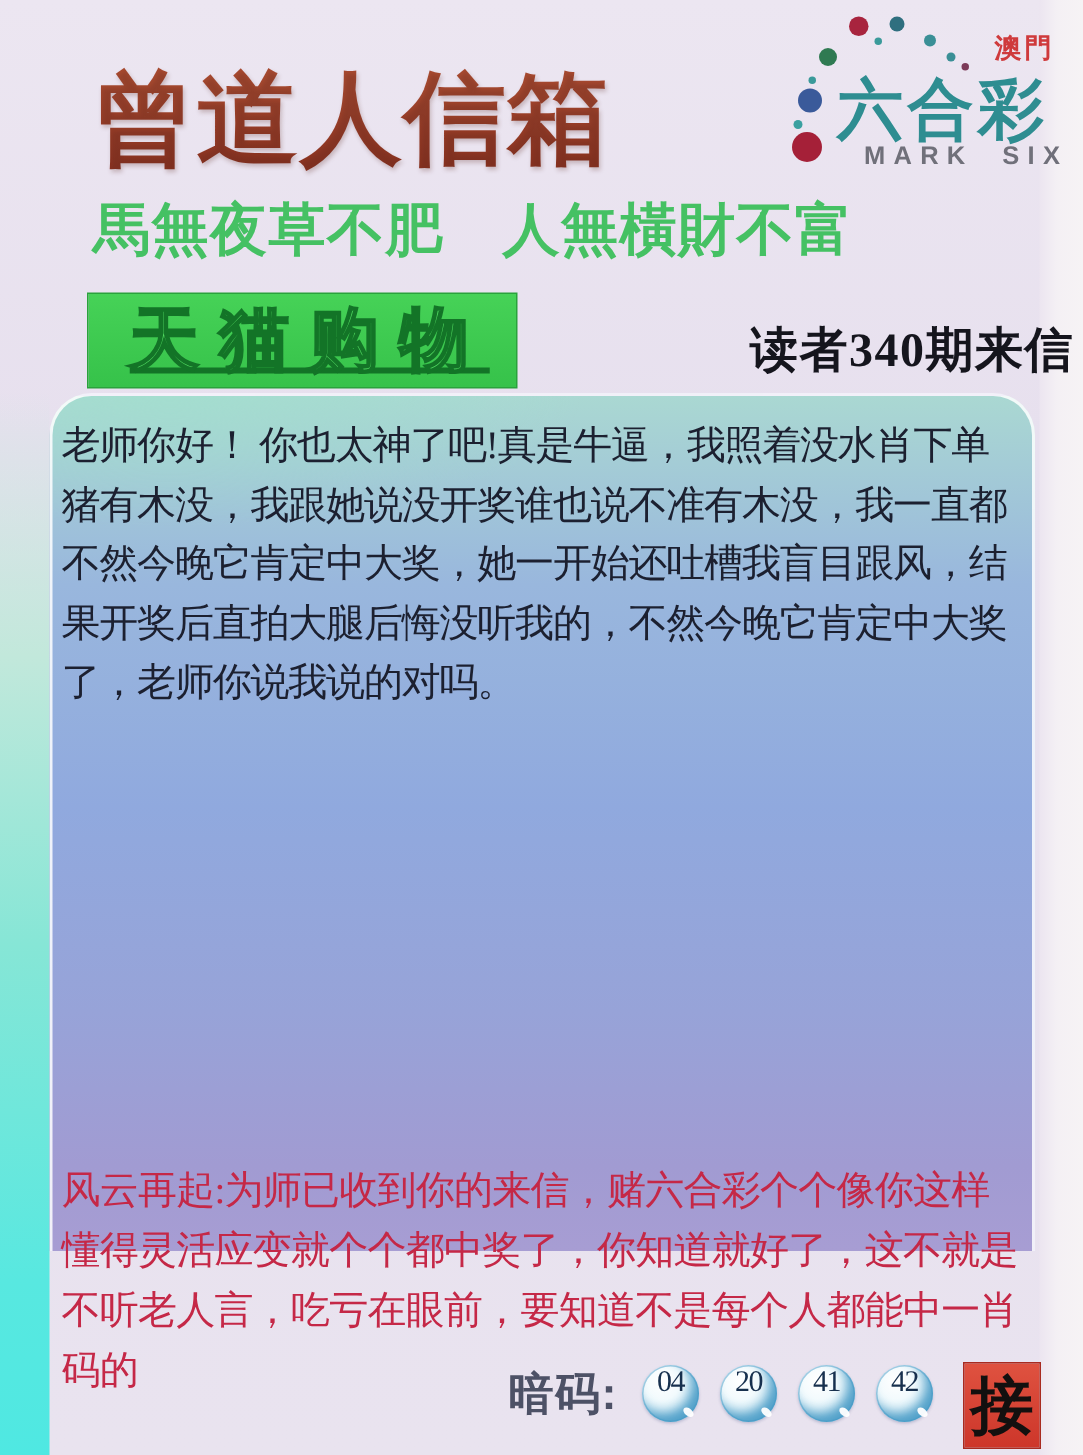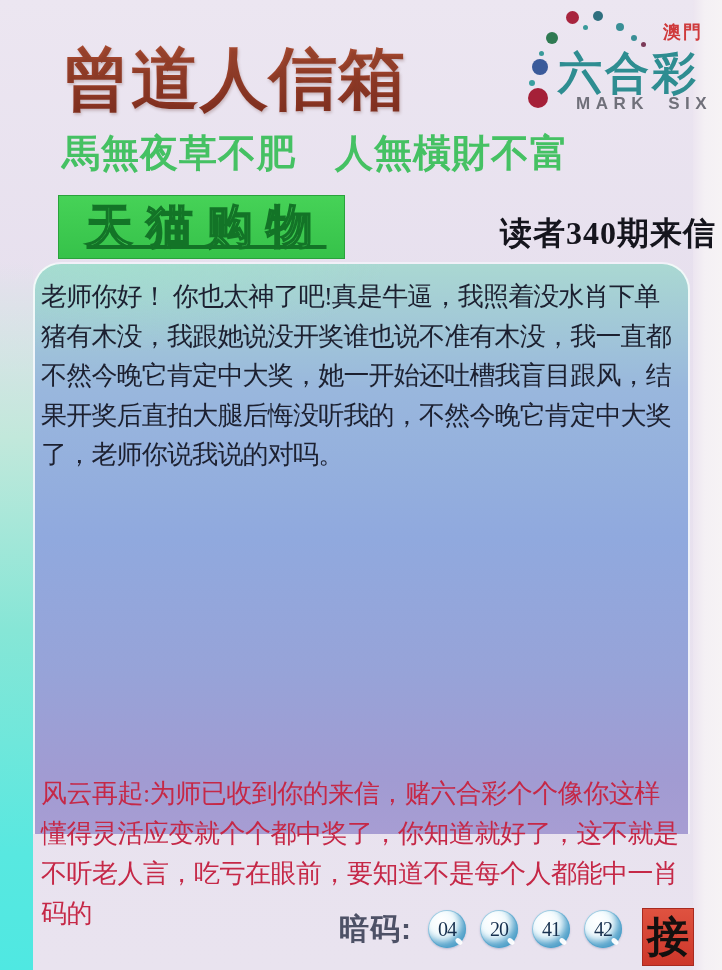--- a/index.html
+++ b/index.html
@@ -111,21 +111,21 @@
     font-family:"Liberation Sans","DejaVu Sans",sans-serif;
     font-size:30px; font-weight:700; color:#4d5166; letter-spacing:1px;
     white-space:nowrap; margin-right:2px;
   }
   .ball{
     position:relative; width:38px; height:38px; border-radius:50%;
     background:radial-gradient(circle at 35% 28%, #ffffff 0%, #f2fafd 35%, #d9eef7 58%, #a8d8ec 80%, #5fafd2 100%);
     box-shadow: inset -5px -6px 7px rgba(66,150,195,0.85),
                 inset 0 0 0 1px rgba(90,165,205,0.55),
                 0 1px 2px rgba(40,60,120,0.25);
-    display:flex; align-items:center; justify-content:center;
+    display:flex; justify-content:center;
   }
   .ball::after{
     content:""; position:absolute; right:3px; bottom:4px;
     width:8px; height:5px; border-radius:50%;
     background:rgba(255,255,255,0.95); transform:rotate(40deg);
   }
   .ball span{font-size:20px; color:#17304e; letter-spacing:-1px;}
   
   .accept-btn{
     position:absolute; left:642px; top:908px; width:52px; height:58px; z-index:4;

